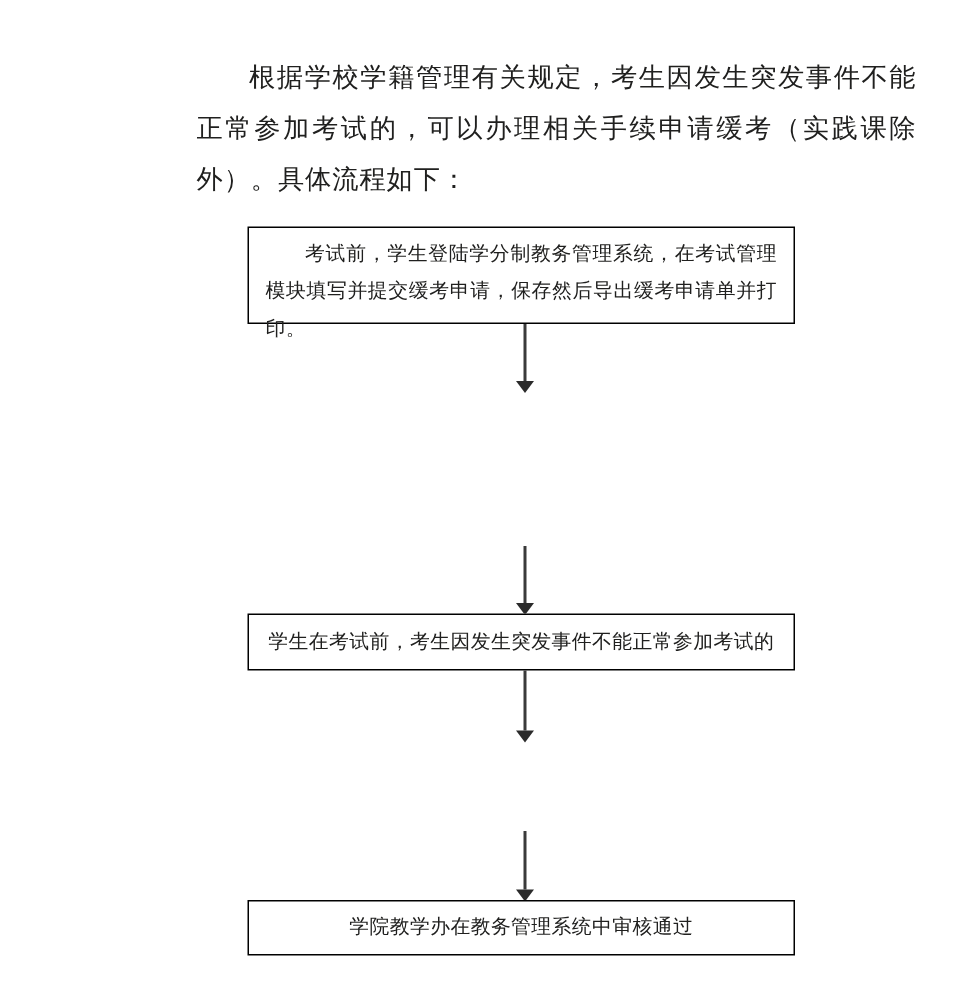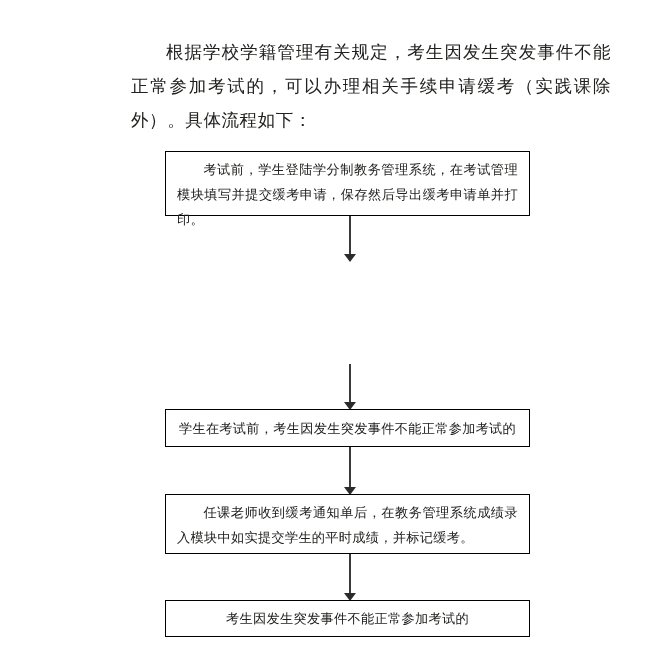--- a/index.html
+++ b/index.html
@@ -141,23 +141,22 @@
       <div class="head"></div>
     </div>
 
     <div class="node center" id="node-3">学生在考试前，考生因发生突发事件不能正常参加考试的</div>
 
     <div class="connector" id="conn-3">
       <div class="shaft"></div>
       <div class="head"></div>
     </div>
 
-    <div class="node indent" id="node-4">任课老师收到缓考通知单后，在教务管理系统成绩录入模块中如实提交学生的平时成绩，并标记缓考。</div>
 
     <div class="connector" id="conn-4">
       <div class="shaft"></div>
       <div class="head"></div>
     </div>
 
-    <div class="node center" id="node-5">考生因发生突发事件不能正常参加考试的</div>
+    <div class="node center" id="node-5">学院教学办在教务管理系统中审核通过</div>
 
   </div>
 </div>
 
 </body></html>

